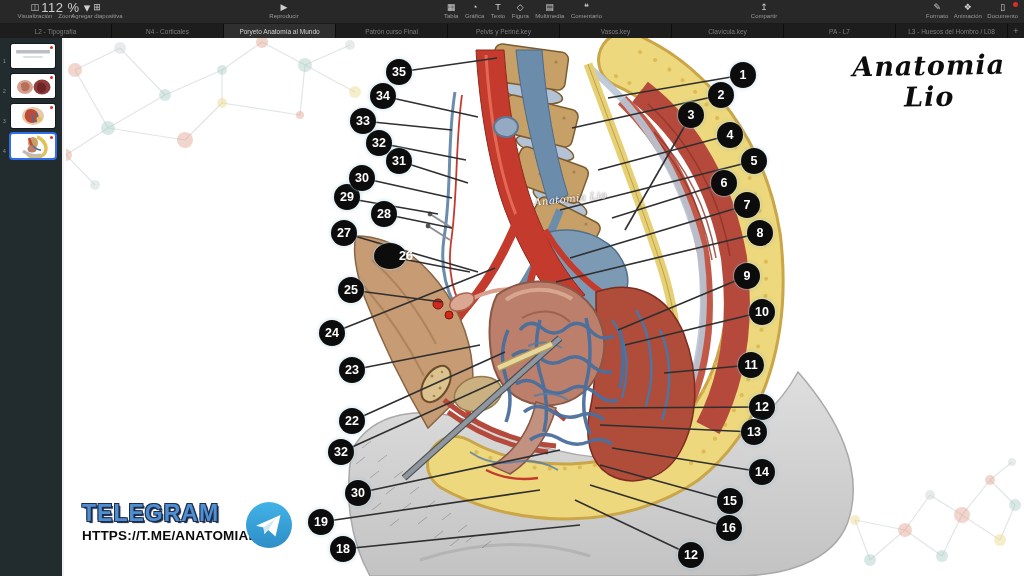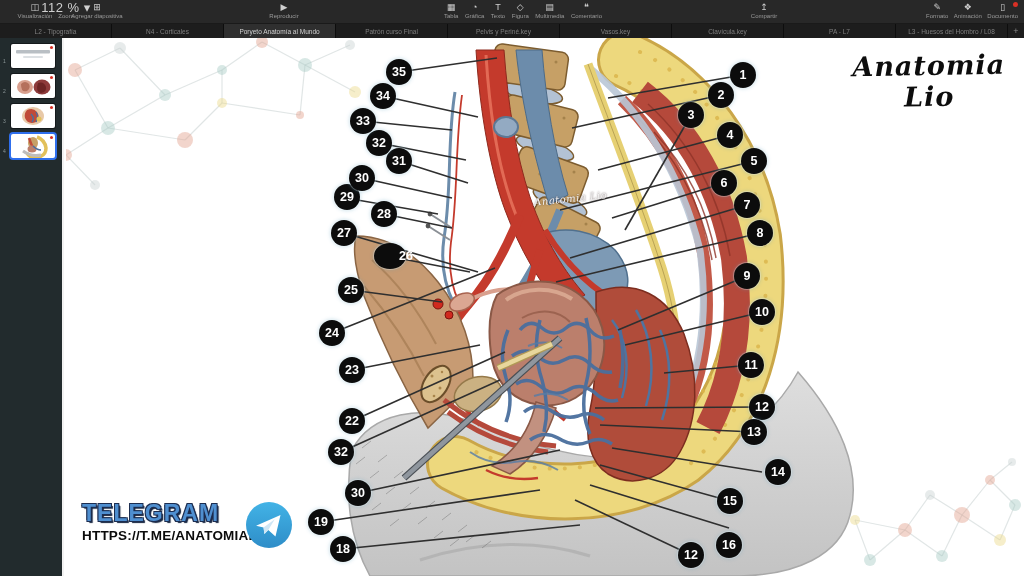--- a/index.html
+++ b/index.html
@@ -431,23 +431,23 @@
         <div class="callout" style="left: 717px; top: 122px;">4</div>
         <div class="callout" style="left: 741px; top: 148px;">5</div>
         <div class="callout" style="left: 711px; top: 170px;">6</div>
         <div class="callout" style="left: 734px; top: 192px;">7</div>
         <div class="callout" style="left: 747px; top: 220px;">8</div>
         <div class="callout" style="left: 734px; top: 263px;">9</div>
         <div class="callout" style="left: 749px; top: 299px;">10</div>
         <div class="callout" style="left: 738px; top: 352px;">11</div>
         <div class="callout" style="left: 749px; top: 394px;">12</div>
         <div class="callout" style="left: 741px; top: 419px;">13</div>
-        <div class="callout" style="left: 765px; top: 459px; text-align: right;">14</div>
+        <div class="callout" style="left: 749px; top: 459px; text-align: right;">14</div>
         <div class="callout" style="left: 717px; top: 488px;">15</div>
-        <div class="callout" style="left: 716px; top: 515px; margin-top: 17px;">16</div>
+        <div class="callout" style="left: 716px; top: 515px;">16</div>
         <div class="callout" style="left: 678px; top: 542px;">12</div>
         <div class="callout" style="left: 330px; top: 536px;">18</div>
         <div class="callout" style="left: 308px; top: 509px;">19</div>
         <div class="callout" style="left: 345px; top: 480px;">30</div>
         <div class="callout" style="left: 328px; top: 439px;">32</div>
         <div class="callout" style="left: 339px; top: 408px;">22</div>
         <div class="callout" style="left: 339px; top: 357px;">23</div>
         <div class="callout" style="left: 319px; top: 320px;">24</div>
         <div class="callout" style="left: 338px; top: 277px;">25</div>
         <div class="callout" style="left: 374px; top: 243px; padding-left: 32px;">26</div>

